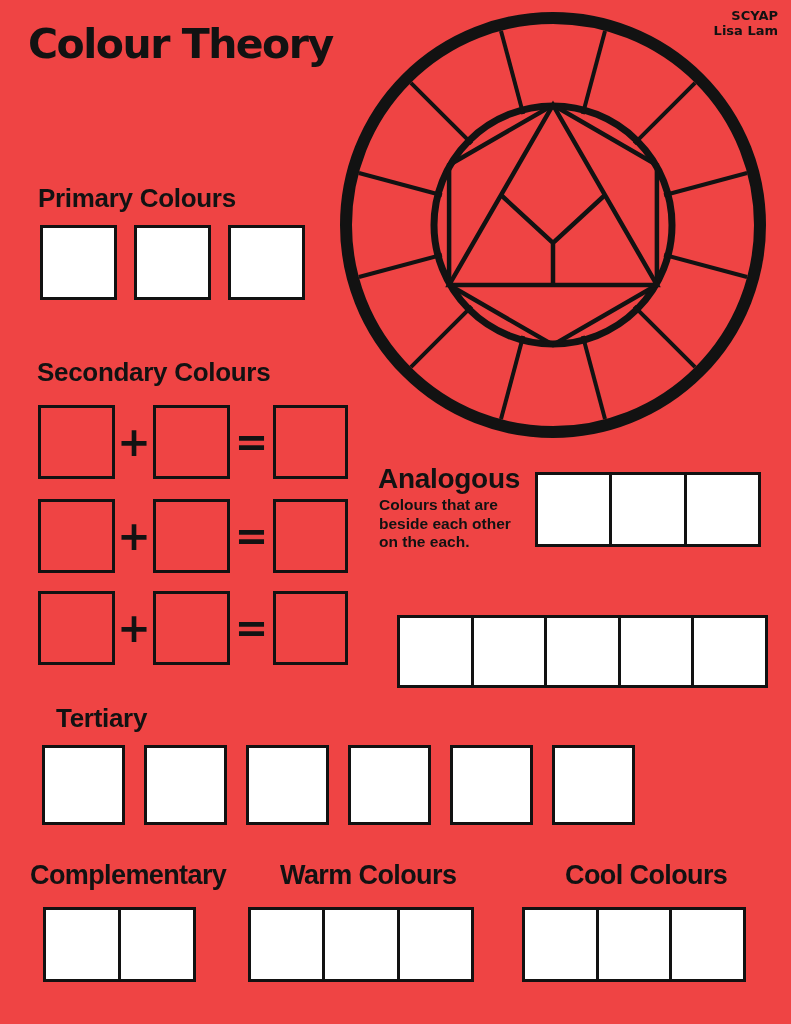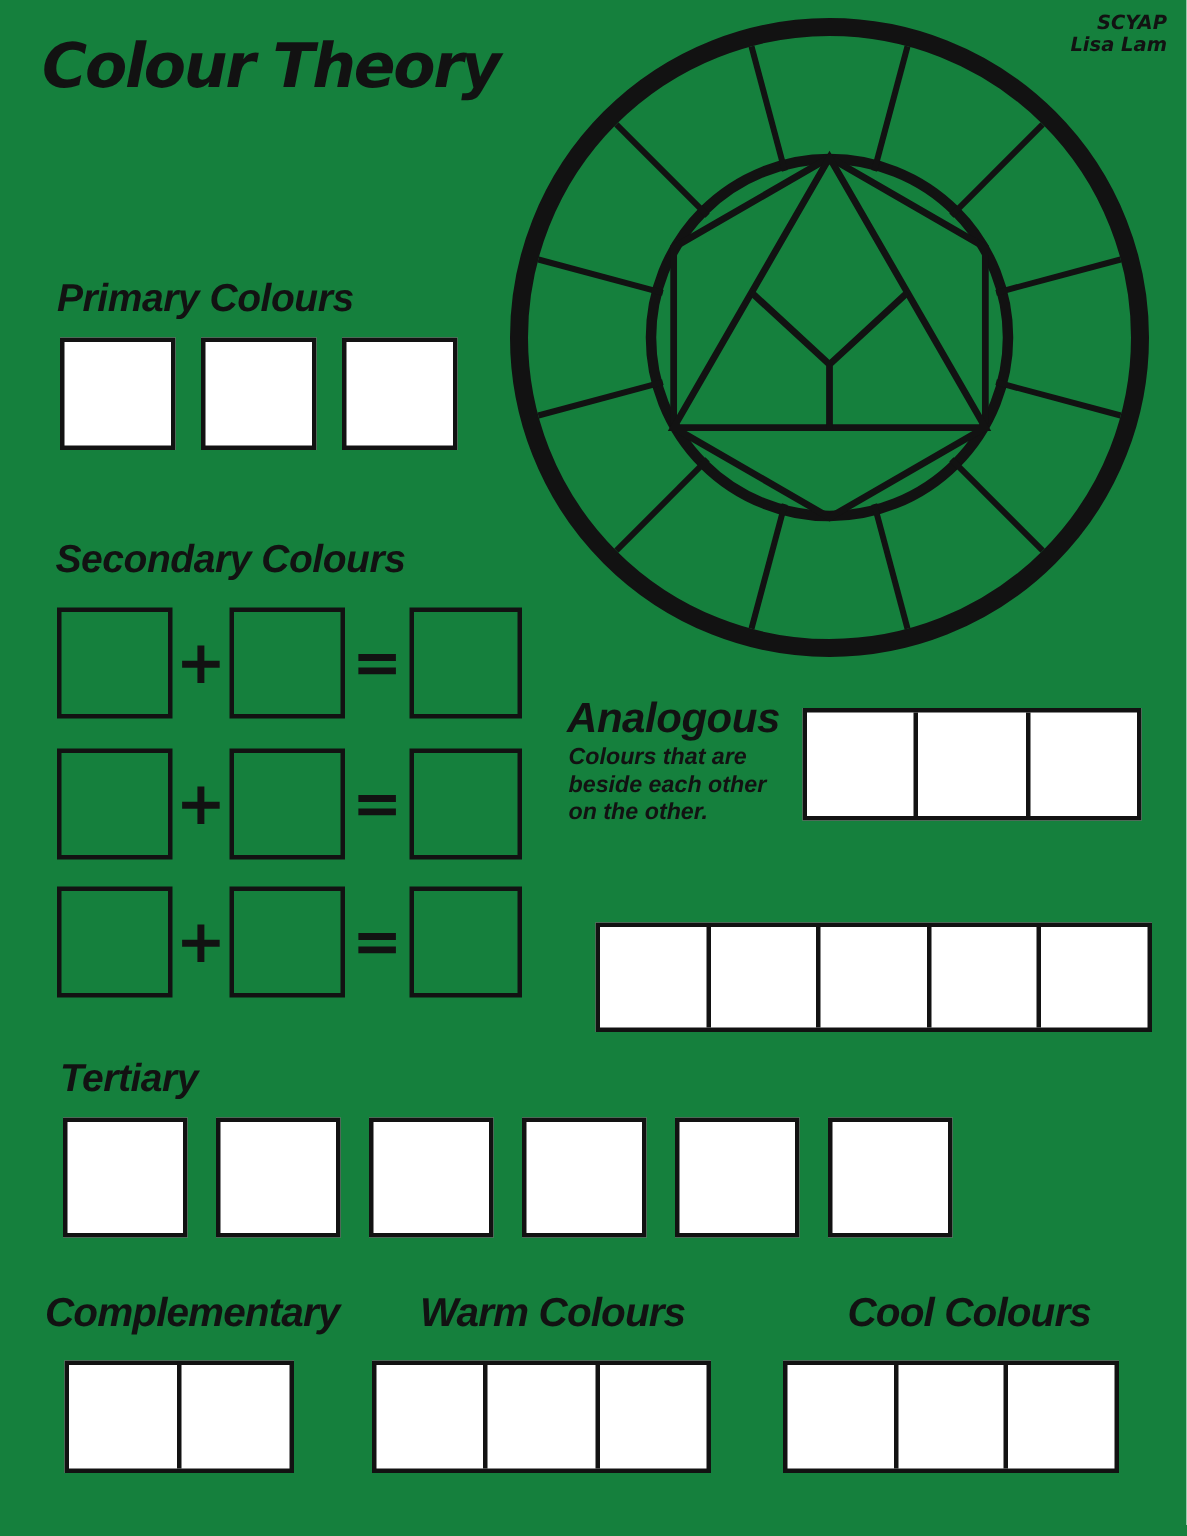--- a/index.html
+++ b/index.html
@@ -1,42 +1,41 @@
 <!DOCTYPE html>
 <html><head>
 <meta charset="utf-8">
 <style>
   * { margin:0; padding:0; box-sizing:border-box; }
   html,body { background:#ffffff; }
   .sheet {
-    position:relative; width:791px; height:1024px; background:#15803d;
+    position:relative; width:791px; height:1024px; background:#ef4444;
     color:#121212; font-family:"Liberation Sans","DejaVu Sans",sans-serif;
     overflow:hidden;
-    font-style:italic;
   }
   
   .title {
     position:absolute; left:28px; top:22px;
     font-family:"DejaVu Sans",sans-serif; font-weight:bold;
     font-size:41px; line-height:44px; letter-spacing:-1.5px;
   }
   .credit {
     position:absolute; top:8px; right:13px; text-align:right;
     font-family:"DejaVu Sans",sans-serif; font-weight:bold;
     font-size:13px; line-height:15px;
   }
   
   .wheel { position:absolute; left:332px; top:3px; }
   
   .heading { position:absolute; font-weight:bold; white-space:nowrap; letter-spacing:-0.3px; }
   #primary-heading       { left:38px;  top:183px; font-size:26px; }
   #secondary-heading     { left:37px;  top:357px; font-size:26px; }
   #analogous-heading     { left:378px; top:463px; font-size:28px;text-align:center; }
   #mono-heading          { left:396px; top:581px; font-size:28px; letter-spacing:-0.6px; }
-  #tertiary-heading      { left:40px;  top:703px; font-size:26px; }
+  #tertiary-heading      { left:56px;  top:703px; font-size:26px; }
   #complementary-heading { left:30px;  top:860px; font-size:27px; letter-spacing:-0.6px; }
   #warm-heading          { left:280px; top:860px; font-size:27px; letter-spacing:-0.6px;text-align:center; }
   #cool-heading          { left:565px; top:860px; font-size:27px; letter-spacing:-0.6px; }
   #analogous-desc {
     position:absolute; left:379px; top:496px;
     font-weight:bold; font-size:15.5px; line-height:18.5px;
   }
   
   .squares { position:absolute; display:flex; }
   .squares .cell { border:3px solid #121212; background:#fff; flex:none; }
@@ -128,21 +127,21 @@
     <span class="op plus">+</span>
     <div class="cell"></div>
     <span class="op eq">=</span>
     <div class="cell last"></div>
   </div>
 
   <div class="heading" id="analogous-heading">Analogous</div>
   <div id="analogous-desc">
       <div>Colours that are</div>
       <div>beside each other</div>
-      <div>on the other.</div>
+      <div>on the each.</div>
     </div>
   <div class="joined" id="analogous-boxes">
       <div class="cell"></div>
       <div class="cell"></div>
       <div class="cell"></div>
     </div>
 
   <div class="joined" id="mono-boxes">
       <div class="cell"></div>
       <div class="cell"></div>

